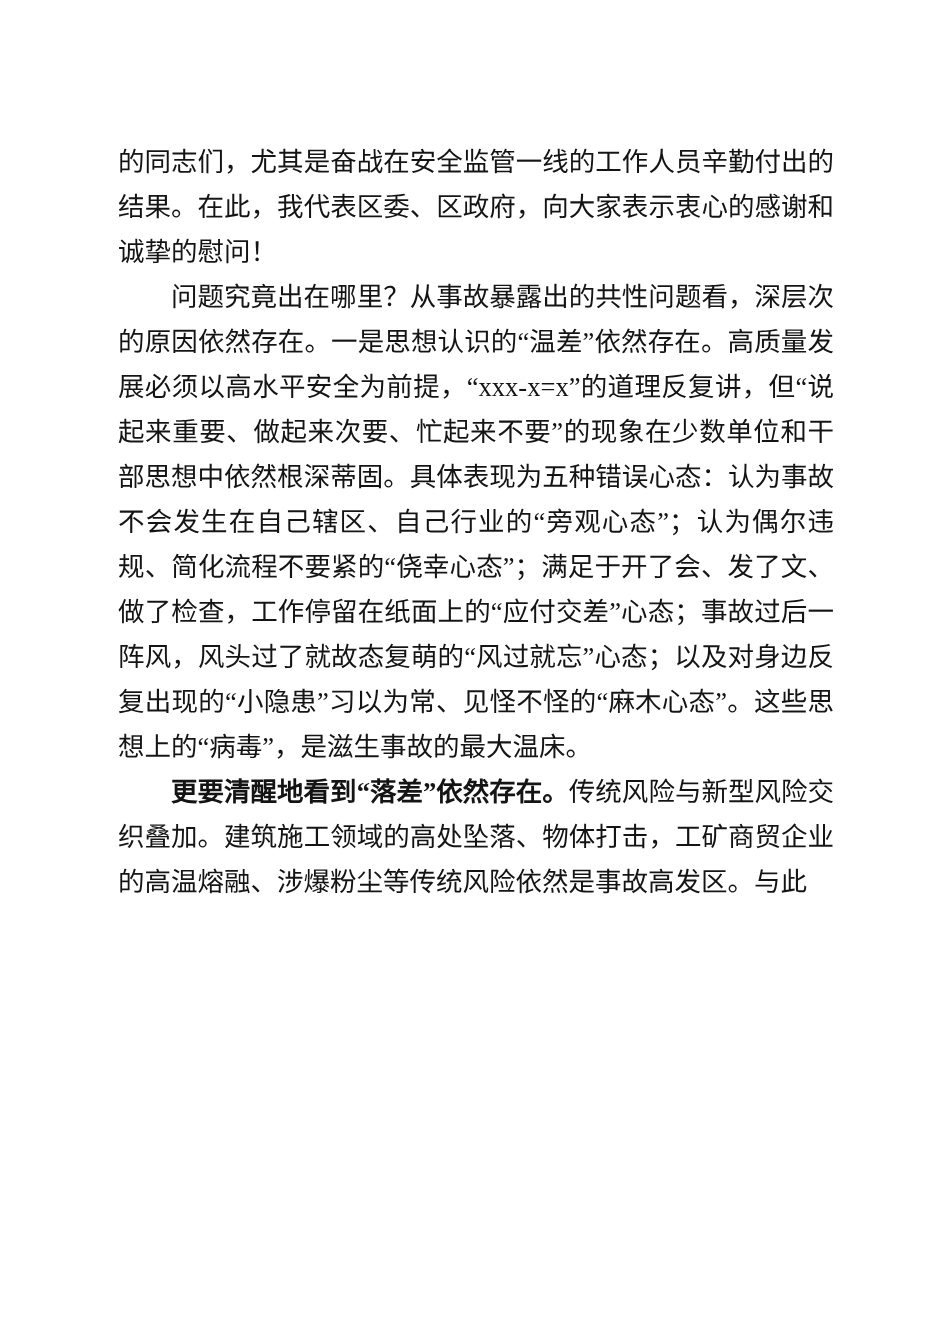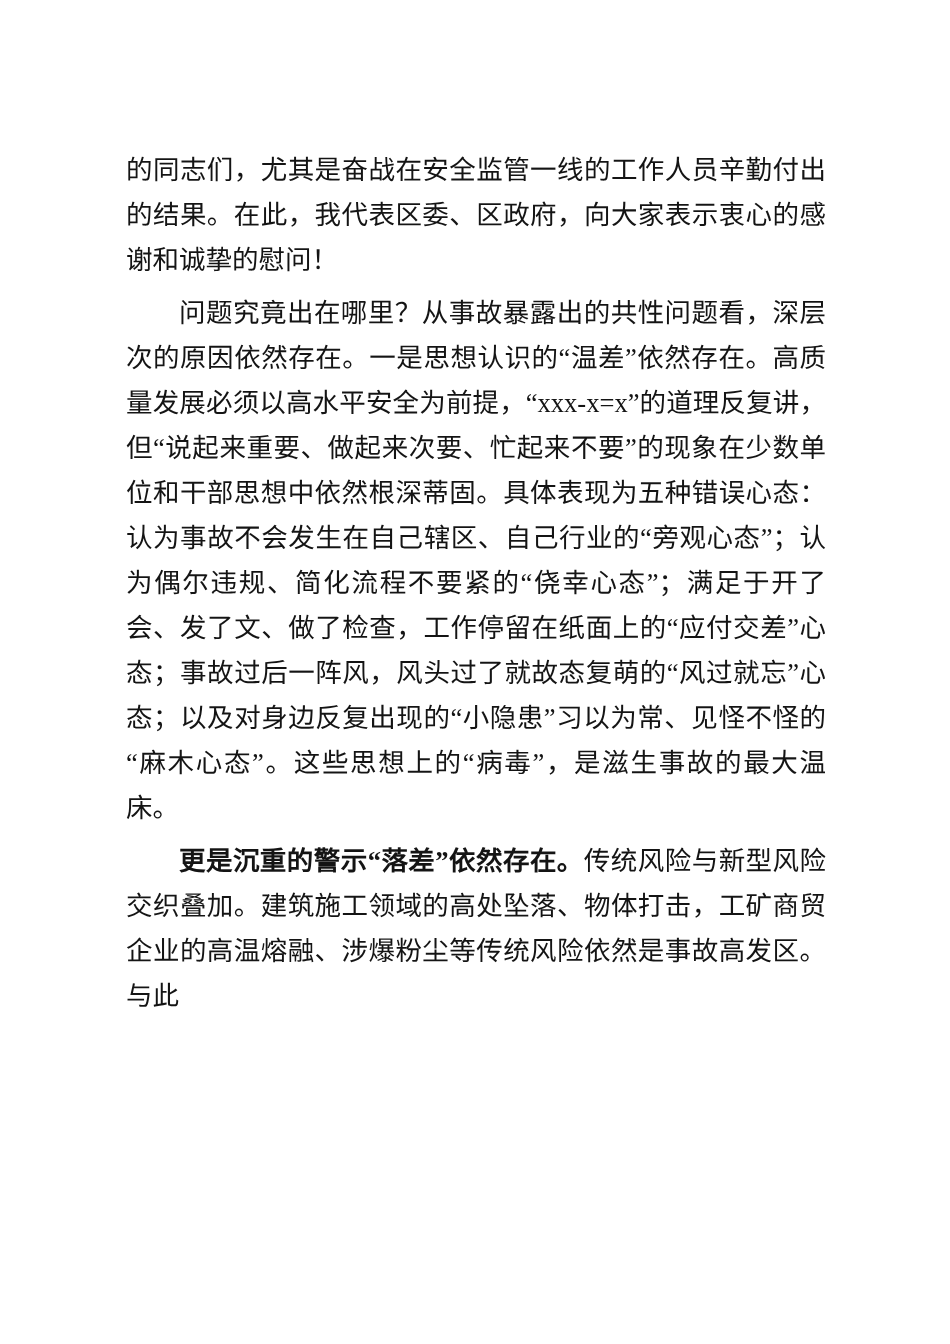--- a/index.html
+++ b/index.html
@@ -23,36 +23,36 @@
     left: 118px;
     top: 140px;
     width: 716px;
     font-family: "Liberation Serif", "DejaVu Serif", serif;
     font-size: 26.5px;
     line-height: 45px;
     color: #141414;
     text-align: justify;
   }
   .para {
-    margin: 8px;
+    margin: 0;
     padding: 0;
     font-family: Liberation Serif, serif;
   }
   .para.indent {
     text-indent: 2em;
   }
   .run {
     font-weight: normal;
   }
   .run.bold {
     font-weight: bold;
   }
 </style>
 </head>
 <body>
 
 <div class="page">
   <div class="doc-body">
       <p class="para"><span class="run">的同志们，尤其是奋战在安全监管一线的工作人员辛勤付出的结果。在此，我代表区委、区政府，向大家表示衷心的感谢和诚挚的慰问！</span></p>
       <p class="para indent"><span class="run">问题究竟出在哪里？从事故暴露出的共性问题看，深层次的原因依然存在。一是思想认识的“温差”依然存在。高质量发展必须以高水平安全为前提，“xxx-x=x”的道理反复讲，但“说起来重要、做起来次要、忙起来不要”的现象在少数单位和干部思想中依然根深蒂固。具体表现为五种错误心态：认为事故不会发生在自己辖区、自己行业的“旁观心态”；认为偶尔违规、简化流程不要紧的“侥幸心态”；满足于开了会、发了文、做了检查，工作停留在纸面上的“应付交差”心态；事故过后一阵风，风头过了就故态复萌的“风过就忘”心态；以及对身边反复出现的“小隐患”习以为常、见怪不怪的“麻木心态”。这些思想上的“病毒”，是滋生事故的最大温床。</span></p>
-      <p class="para indent"><span class="run bold">更是沉重的警示“落差”依然存在。</span><span class="run">传统风险与新型风险交织叠加。建筑施工领域的高处坠落、物体打击，工矿商贸企业的高温熔融、涉爆粉尘等传统风险依然是事故高发区。与此</span></p>
+      <p class="para indent"><span class="run bold">更要清醒地看到“落差”依然存在。</span><span class="run">传统风险与新型风险交织叠加。建筑施工领域的高处坠落、物体打击，工矿商贸企业的高温熔融、涉爆粉尘等传统风险依然是事故高发区。与此</span></p>
     </div>
 </div>
 
 </body></html>

